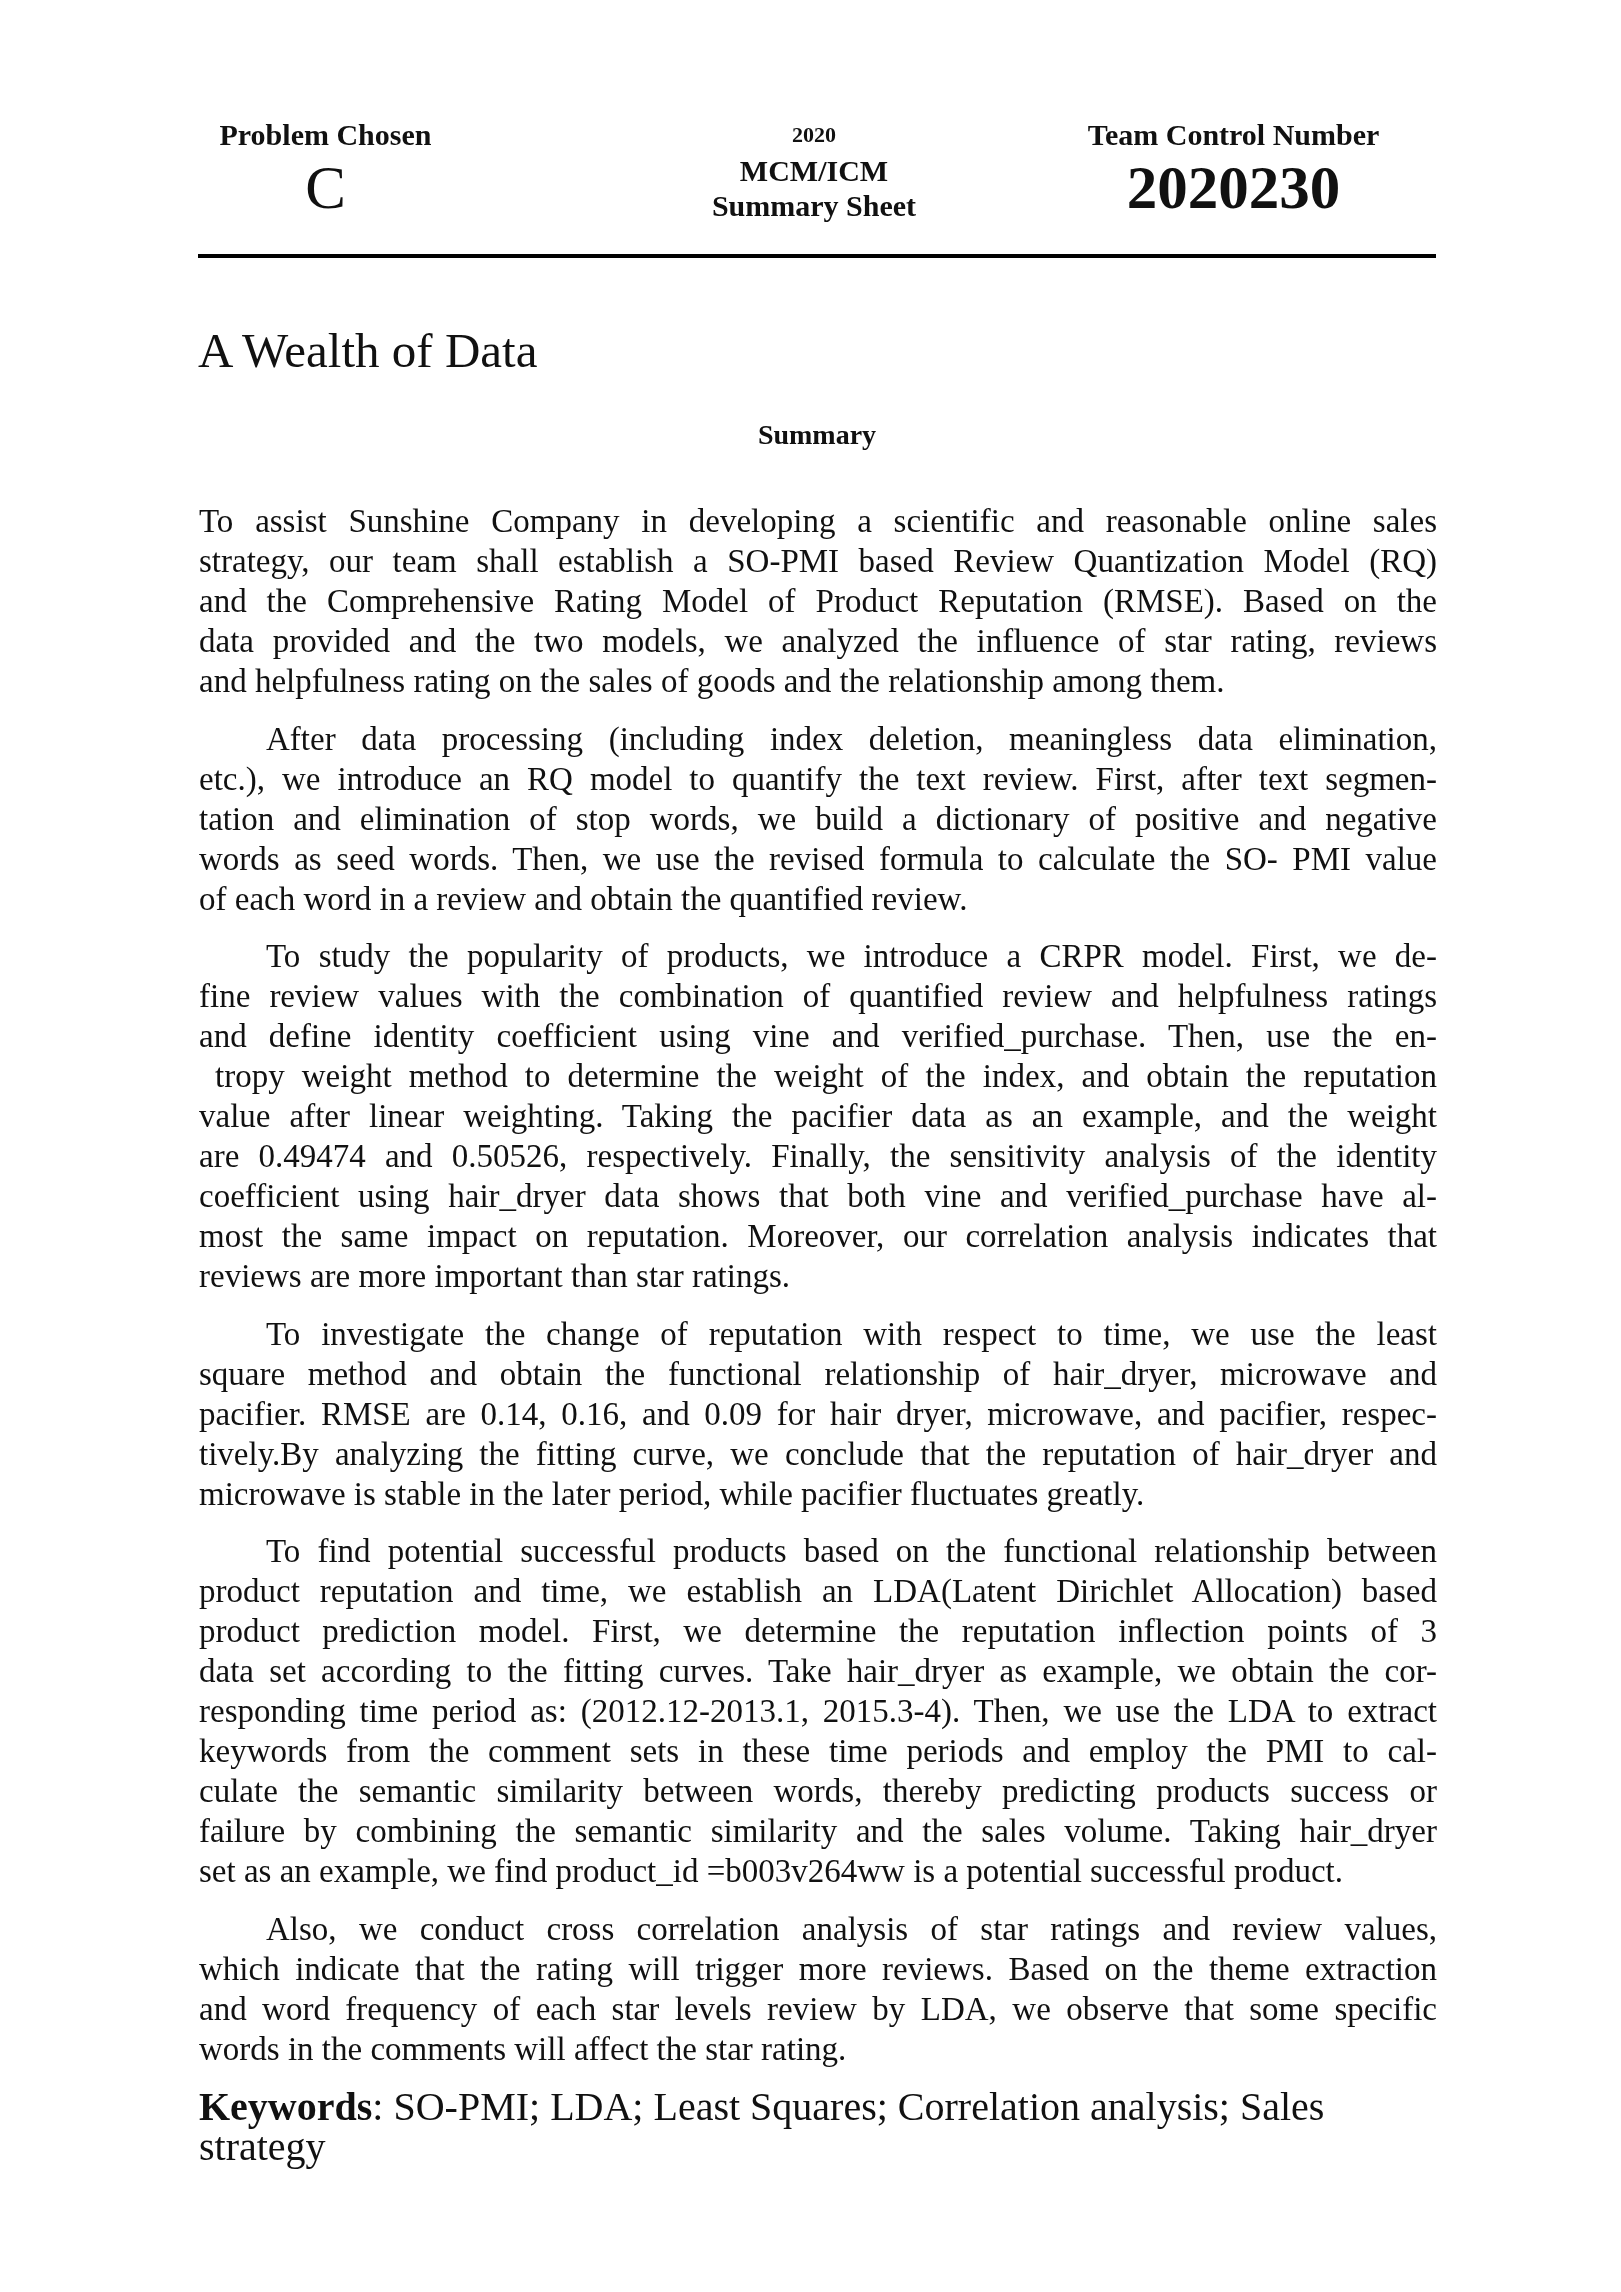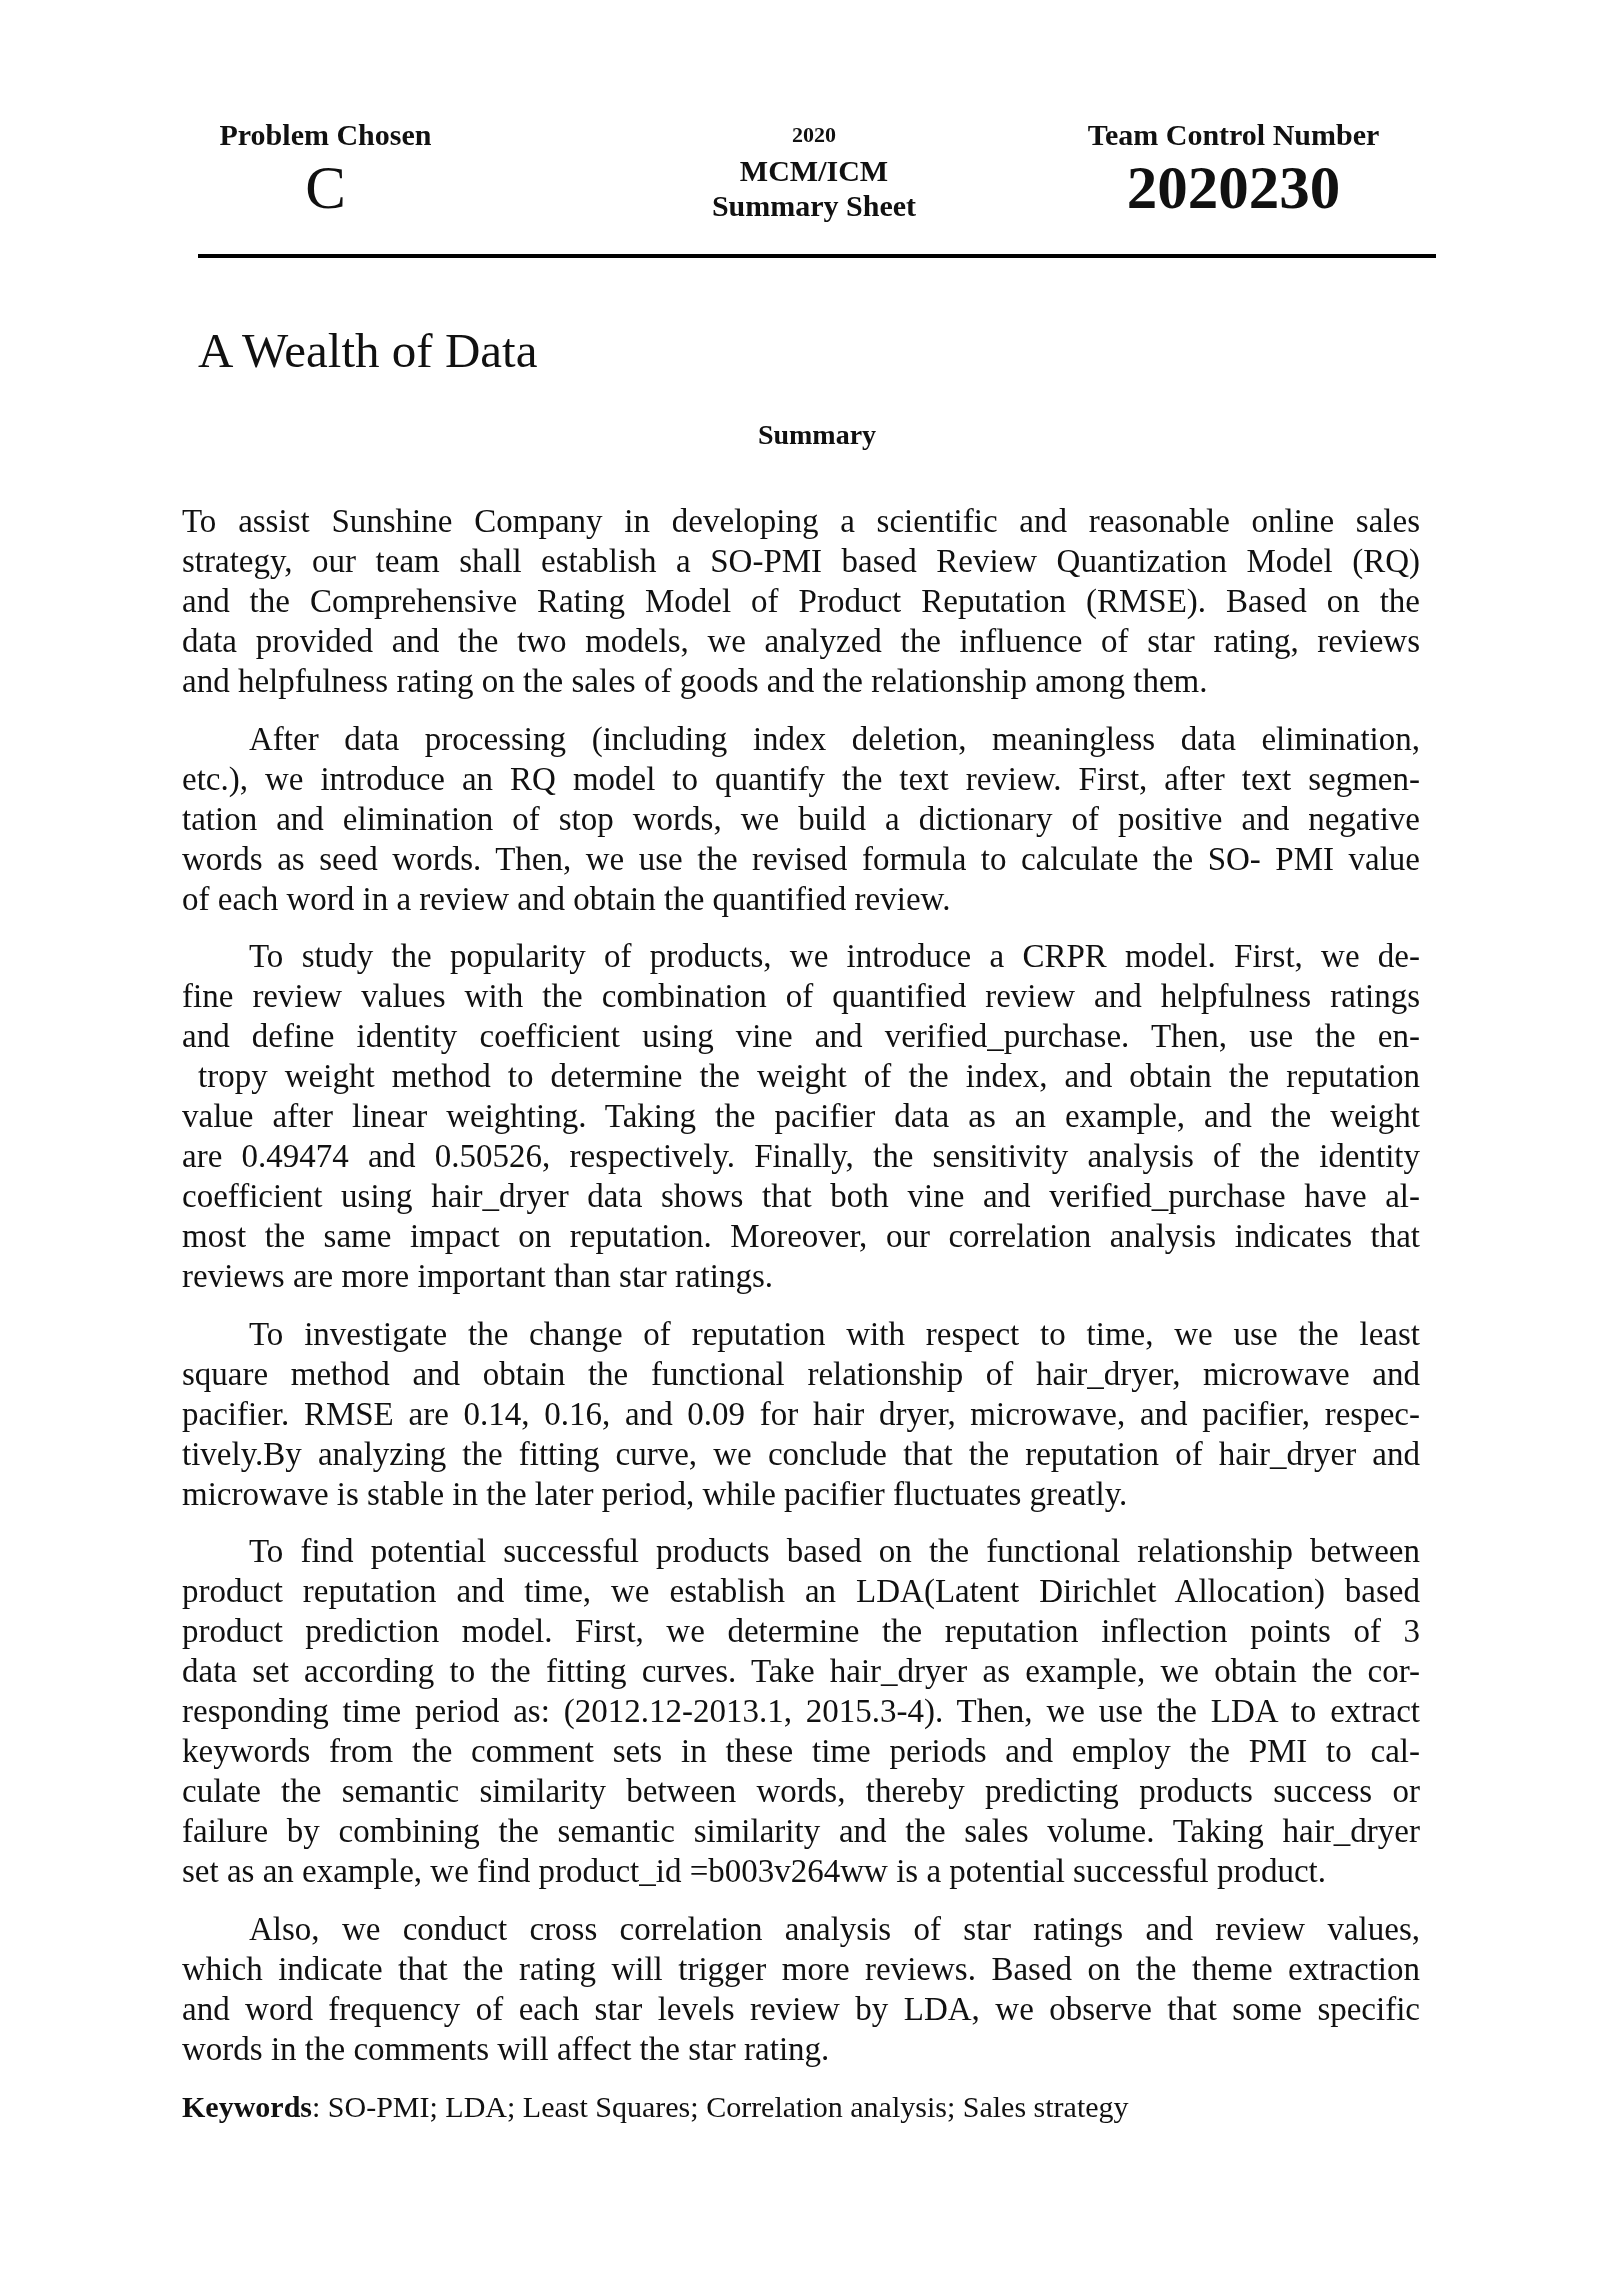--- a/index.html
+++ b/index.html
@@ -13,27 +13,27 @@
   .hlabel { font-weight: bold; font-size: 30px; line-height: 37px; }
   .hbig { font-size: 61px; line-height: 65px; margin-top: 2px; }
   .hbig.bold { font-weight: bold; }
   .hmid { font-weight: bold; font-size: 22px; line-height: 37px; }
   .hmid-sub { font-size: 30px; line-height: 35px; font-weight: bold; }
   .rule { position: absolute; left: 198px; width: 1238px; top: 254px; height: 3.9px; background: #000; }
   .title { position: absolute; left: 198px; width: 1238px; top: 321px; 
            font-size: 49px; line-height: 59px; }
   .subtitle { position: absolute; left: 198px; width: 1238px; top: 416px; text-align: center;
               font-size: 28px; font-weight: bold; line-height: 37px; }
-  .body { position: absolute; left: 182px; width: 1238px; top: 501px; }
+  .body { position: absolute; left: 199px; width: 1238px; top: 501px; }
   .para { margin: 0 0 17.6px 0; }
   .line { font-size: 33px; line-height: 40px; height: 40px; white-space: nowrap;
           text-align: justify; text-align-last: justify; overflow: hidden; }
   .line.last { text-align-last: left; }
   .line.indent { padding-left: 67px; }
-  .keywords { font-size: 30px; line-height: 40px; margin-top: 5.9px; }
+  .keywords { font-size: 40px; line-height: 40px; margin-top: 5.9px; }
   .kw-label { font-weight: bold; }
 </style>
 </head>
 <body>
 
 <div class="header">
   <div class="hcol left">
     <div class="hlabel">Problem Chosen</div>
     <div class="hbig">C</div>
   </div>

